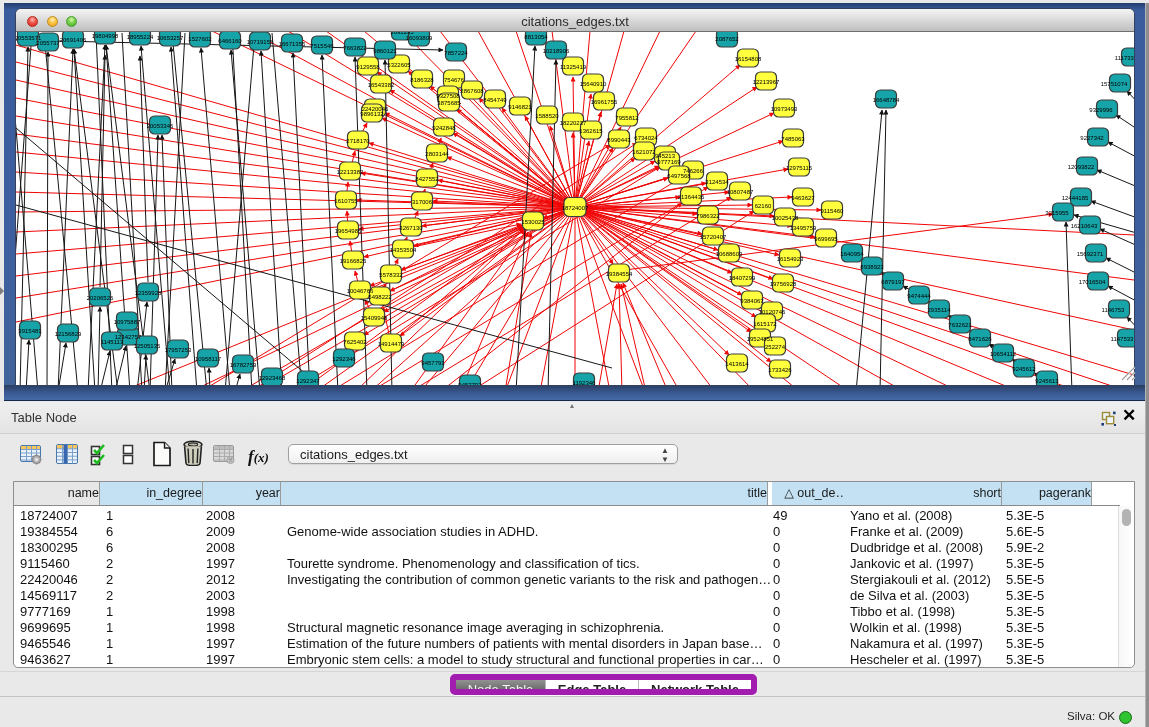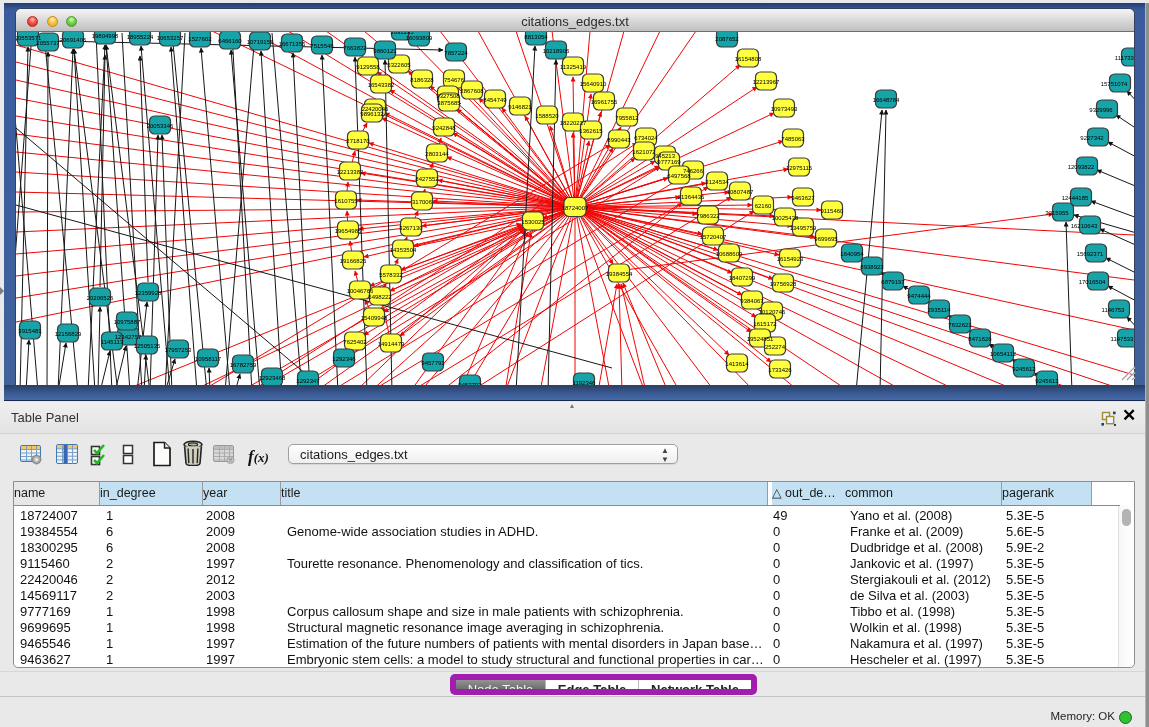--- a/index.html
+++ b/index.html
@@ -44,21 +44,21 @@
 .ic { position:absolute; top:7px; }
 #fx { position:absolute; left:248px; top:12px; font-family:"Liberation Serif",serif; font-style:italic; font-weight:bold; font-size:17px; color:#111; }
 #fx span { font-size:13px; }
 #combo { position:absolute; left:288px; top:9px; width:390px; height:20px; border:1px solid #9f9f9f; border-radius:5px;
   background:linear-gradient(#ffffff,#efefef); box-shadow:0 1px 1px rgba(0,0,0,.08); }
 #combo .v { position:absolute; left:11px; top:2px; font-size:13px; color:#1c1c1c; }
 #combo .st { position:absolute; right:8px; top:1px; font-size:8px; color:#444; line-height:9px; text-align:center; }
 
 #scrollpane { left:13px; top:79px; width:1122px; height:187px; background:#fff; border:1px solid #8e8e8e; border-radius:0 0 5px 5px; overflow:hidden; }
 #thead { position:absolute; left:0; top:0; width:1106px; height:24px; border-bottom:1px solid #8a8a8a; background:#fff; }
-.hc { position:absolute; top:0; height:23px; font-size:12.5px; color:#1a1a1a; text-align:left; line-height:23px;
+.hc { position:absolute; top:0; height:23px; font-size:12.5px; color:#1a1a1a; text-align:right; line-height:23px;
   border-right:1px solid #9b9b9b; }
 .hc.g { background:#e7e7e7; }
 .hc.b { background:#c3e1f2; }
 #tbody { position:absolute; left:0; top:26px; width:1106px; }
 .tr { position:relative; height:16px; }
 .tr span { position:absolute; top:0; font-size:13px; line-height:16px; color:#111; white-space:nowrap; overflow:hidden; }
 #vsb { position:absolute; right:2px; top:24px; width:14px; height:161px; background:linear-gradient(90deg,#f6f6f6,#fff); border-left:1px solid #e0e0e0; }
 #vsb .th { position:absolute; left:2.5px; top:3px; width:9px; height:17px; border-radius:5px; background:#b3b3b3; }
 
 #tabsrow { left:0; top:269px; width:100%; height:26px; border-top:1px solid #d6d6d6; }
@@ -601,21 +601,21 @@
         </g>
       </svg>
     </div>
   <div id="grip" class="abs"><svg width="17" height="17" viewBox="0 0 17 17">
 <path d="M16 3L3 16M16 8L8 16M16 13L13 16" stroke="#9a9a9a" stroke-width="1.2"></path>
 <path d="M16 4L4 16M16 9L9 16M16 14L14 16" stroke="#e8e8e8" stroke-width="0.8"></path>
       </svg></div>
 </div>
 <div id="tpanel" class="abs">
   <div id="tphead" class="abs">
-      <span class="cap">Table Panel</span>
+      <span class="cap">Table Node</span>
     <span id="tpfloat"><svg width="15" height="15" viewBox="0 0 15 15">
 <rect x="1.5" y="1.5" width="7" height="7" fill="#eef4fb" stroke="#9d8b35" stroke-width="1.4"></rect>
 <rect x="5.5" y="5.5" width="7.2" height="7.2" fill="#eef4fb" stroke="#9d8b35" stroke-width="1.4"></rect>
 <rect x="12" y="0.6" width="2.6" height="2.6" fill="#1d3d7b"></rect>
 <rect x="0.4" y="12" width="2.6" height="2.6" fill="#1d3d7b"></rect>
 <rect x="13" y="13" width="2" height="2" fill="#1d3d7b"></rect>
         </svg></span>
       <span id="tpx">✕</span>
     <span id="splitarrow">▴</span>
   </div>
@@ -669,21 +669,21 @@
         <span class="st">▲<br>▼</span>
       </div>
   </div>
   <div id="scrollpane" class="abs">
     <div id="thead">
         <div class="hc g" style="left:0px;width:86px">name</div>
         <div class="hc b" style="left:86px;width:103px">in_degree</div>
         <div class="hc b" style="left:189px;width:78px">year</div>
         <div class="hc b" style="left:267px;width:487px">title</div>
         <div class="hc b" style="left:758px;width:77px">△ out_de…</div>
-        <div class="hc b" style="left:831px;width:157px">common</div>
+        <div class="hc b" style="left:831px;width:157px">short</div>
         <div class="hc b" style="left:988px;width:90px">pagerank</div>
       </div>
     <div id="tbody">
 <div class="tr">
           <span style="left:6px;width:80px">18724007</span>
           <span style="left:92px;width:97px">1</span>
           <span style="left:192px;width:75px">2008</span>
           <span style="left:759px;width:72px">49</span>
           <span style="left:836px;width:152px">Yano et al. (2008)</span>
           <span style="left:992px;width:86px">5.3E-5</span>
@@ -702,46 +702,46 @@
           <span style="left:92px;width:97px">6</span>
           <span style="left:192px;width:75px">2008</span>
           <span style="left:759px;width:72px">0</span>
           <span style="left:836px;width:152px">Dudbridge et al. (2008)</span>
           <span style="left:992px;width:86px">5.9E-2</span>
         </div>
 <div class="tr">
           <span style="left:6px;width:80px">9115460</span>
           <span style="left:92px;width:97px">2</span>
           <span style="left:192px;width:75px">1997</span>
-          <span style="left:273px;width:486px">Tourette resonance. Phenomenology and classification of tics.</span>
+          <span style="left:273px;width:486px">Tourette syndrome. Phenomenology and classification of tics.</span>
           <span style="left:759px;width:72px">0</span>
           <span style="left:836px;width:152px">Jankovic et al. (1997)</span>
           <span style="left:992px;width:86px">5.3E-5</span>
         </div>
 <div class="tr">
           <span style="left:6px;width:80px">22420046</span>
           <span style="left:92px;width:97px">2</span>
           <span style="left:192px;width:75px">2012</span>
+          <span style="left:273px;width:486px">Investigating the contribution of common genetic variants to the risk and pathogen…</span>
           <span style="left:759px;width:72px">0</span>
           <span style="left:836px;width:152px">Stergiakouli et al. (2012)</span>
           <span style="left:992px;width:86px">5.5E-5</span>
         </div>
 <div class="tr">
           <span style="left:6px;width:80px">14569117</span>
           <span style="left:92px;width:97px">2</span>
           <span style="left:192px;width:75px">2003</span>
           <span style="left:759px;width:72px">0</span>
           <span style="left:836px;width:152px">de Silva et al. (2003)</span>
           <span style="left:992px;width:86px">5.3E-5</span>
         </div>
 <div class="tr">
           <span style="left:6px;width:80px">9777169</span>
           <span style="left:92px;width:97px">1</span>
           <span style="left:192px;width:75px">1998</span>
-          <span style="left:273px;width:486px">Corpus callosum shape and size in male patients with schizophrenia.</span>
           <span style="left:759px;width:72px">0</span>
           <span style="left:836px;width:152px">Tibbo et al. (1998)</span>
           <span style="left:992px;width:86px">5.3E-5</span>
         </div>
 <div class="tr">
           <span style="left:6px;width:80px">9699695</span>
           <span style="left:92px;width:97px">1</span>
           <span style="left:192px;width:75px">1998</span>
           <span style="left:273px;width:486px">Structural magnetic resonance image averaging in schizophrenia.</span>
           <span style="left:759px;width:72px">0</span>
@@ -774,18 +774,18 @@
   <div id="tabsrow" class="abs">
     <div id="seg">
       <div class="sel" style="width:89px">Node Table</div>
         <div class="sep"></div>
       <div style="width:92px">Edge Table</div>
         <div class="sep"></div>
       <div style="width:112px">Network Table</div>
     </div>
   </div>
   <div id="status" class="abs">
-      <span class="m">Memory: OK</span>
+      <span class="m">Silva: OK</span>
       <span class="dot"></span>
     </div>
 </div>
 <div id="rgutter" class="abs"></div>
 <div id="ltri" class="abs"></div>
 
 </body></html>

